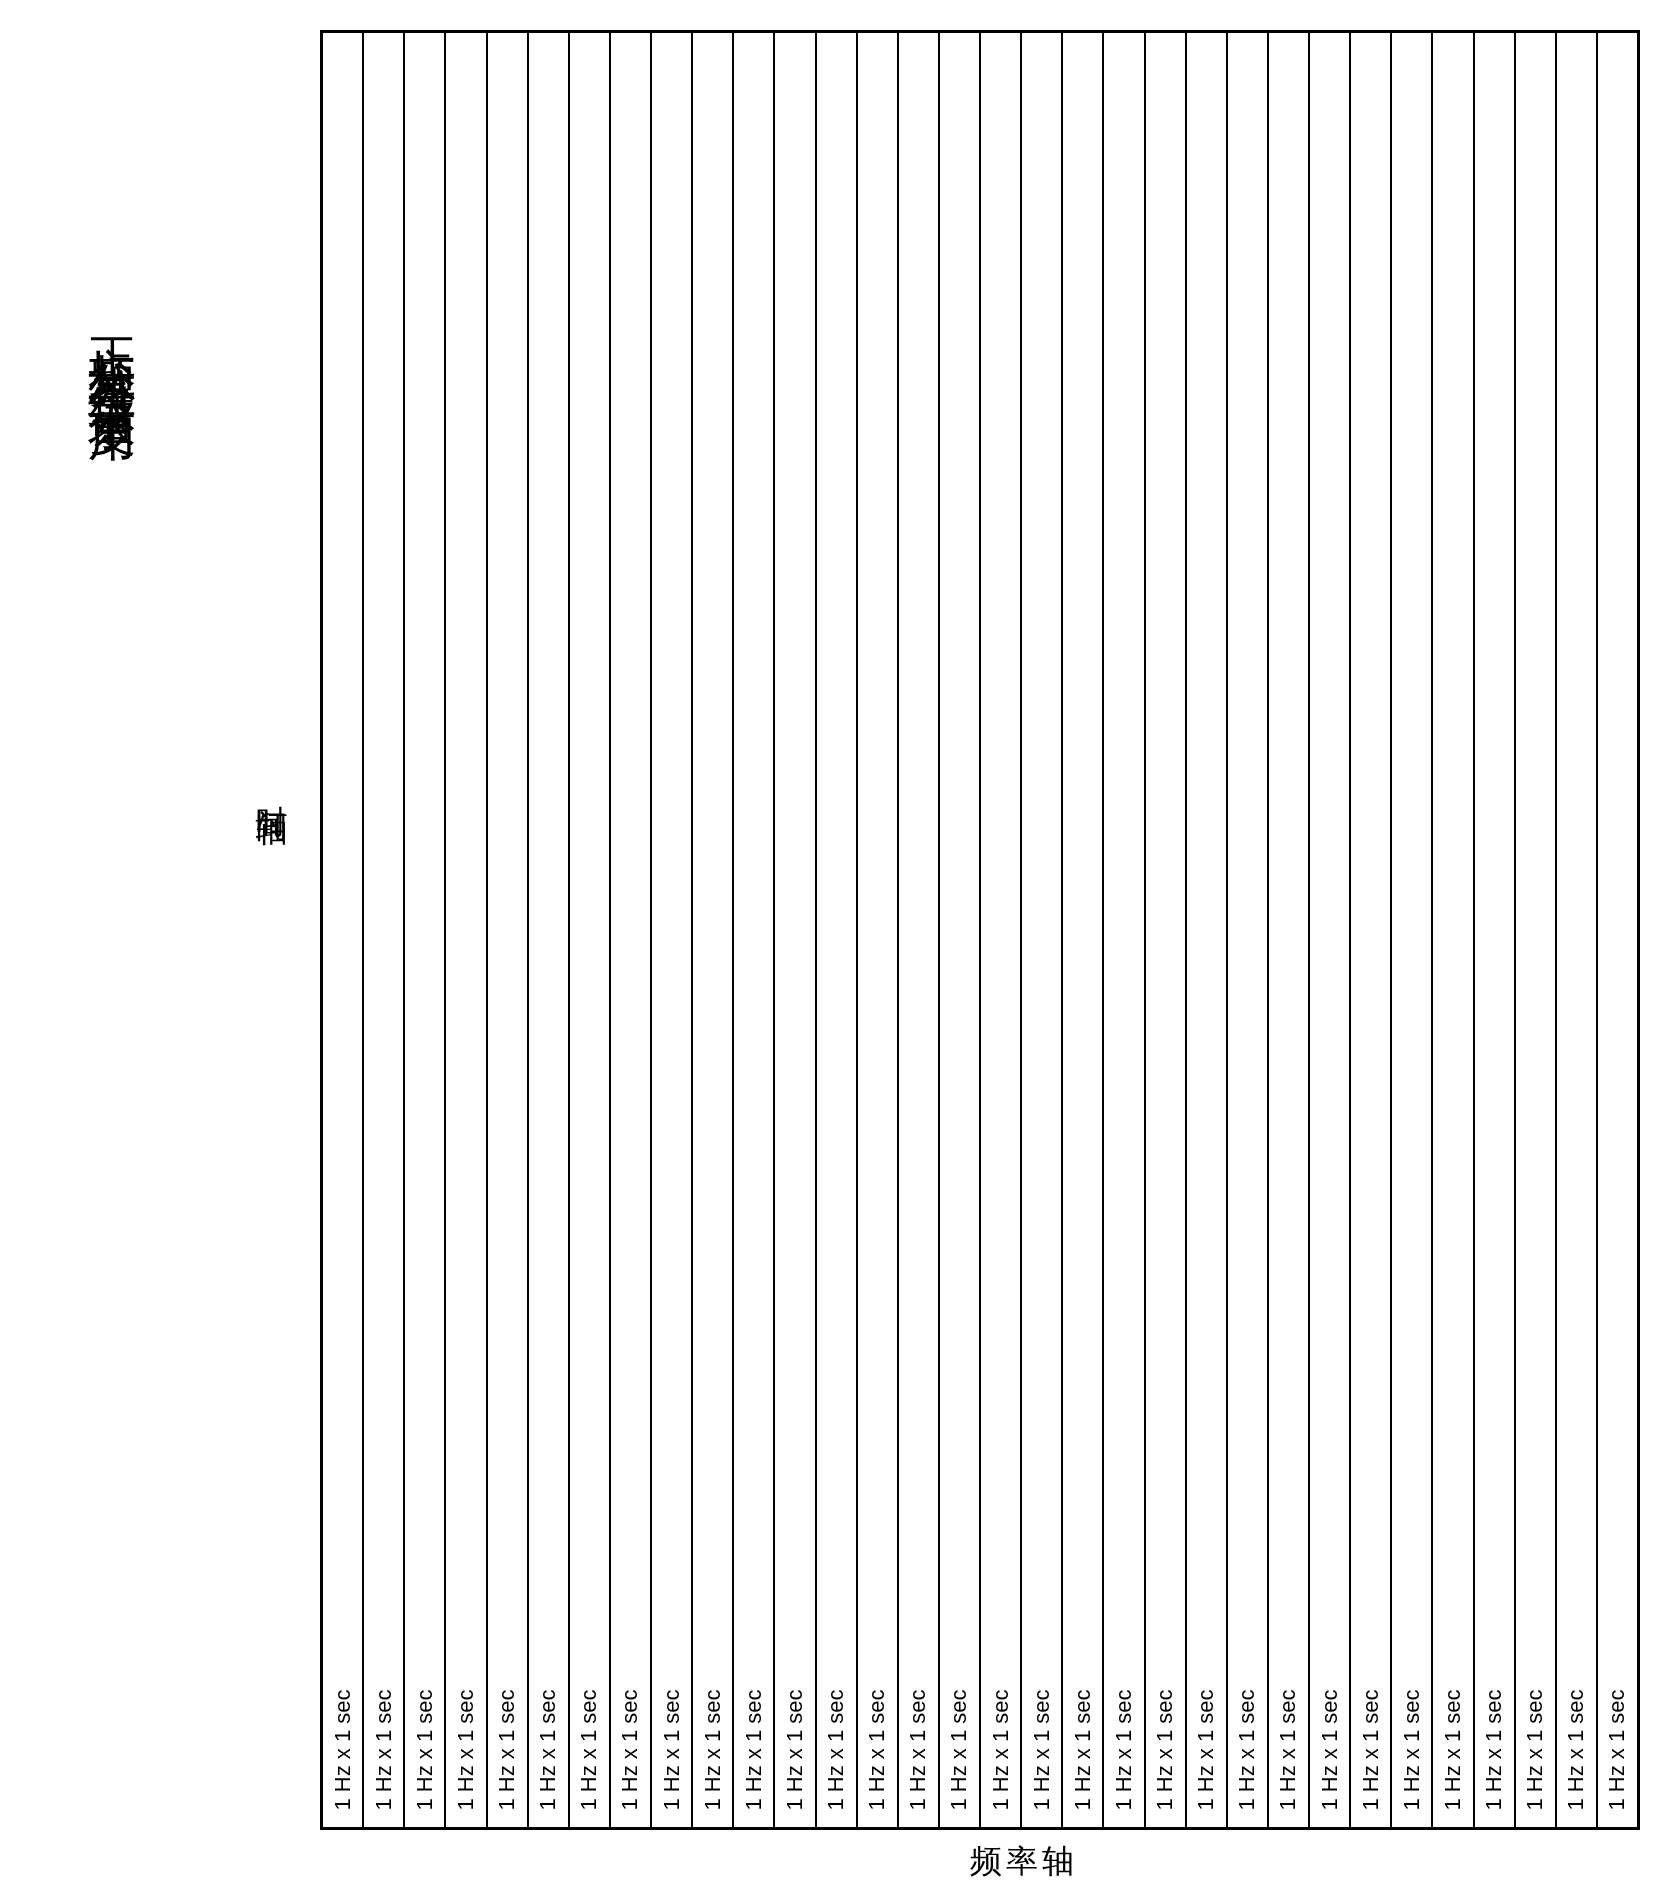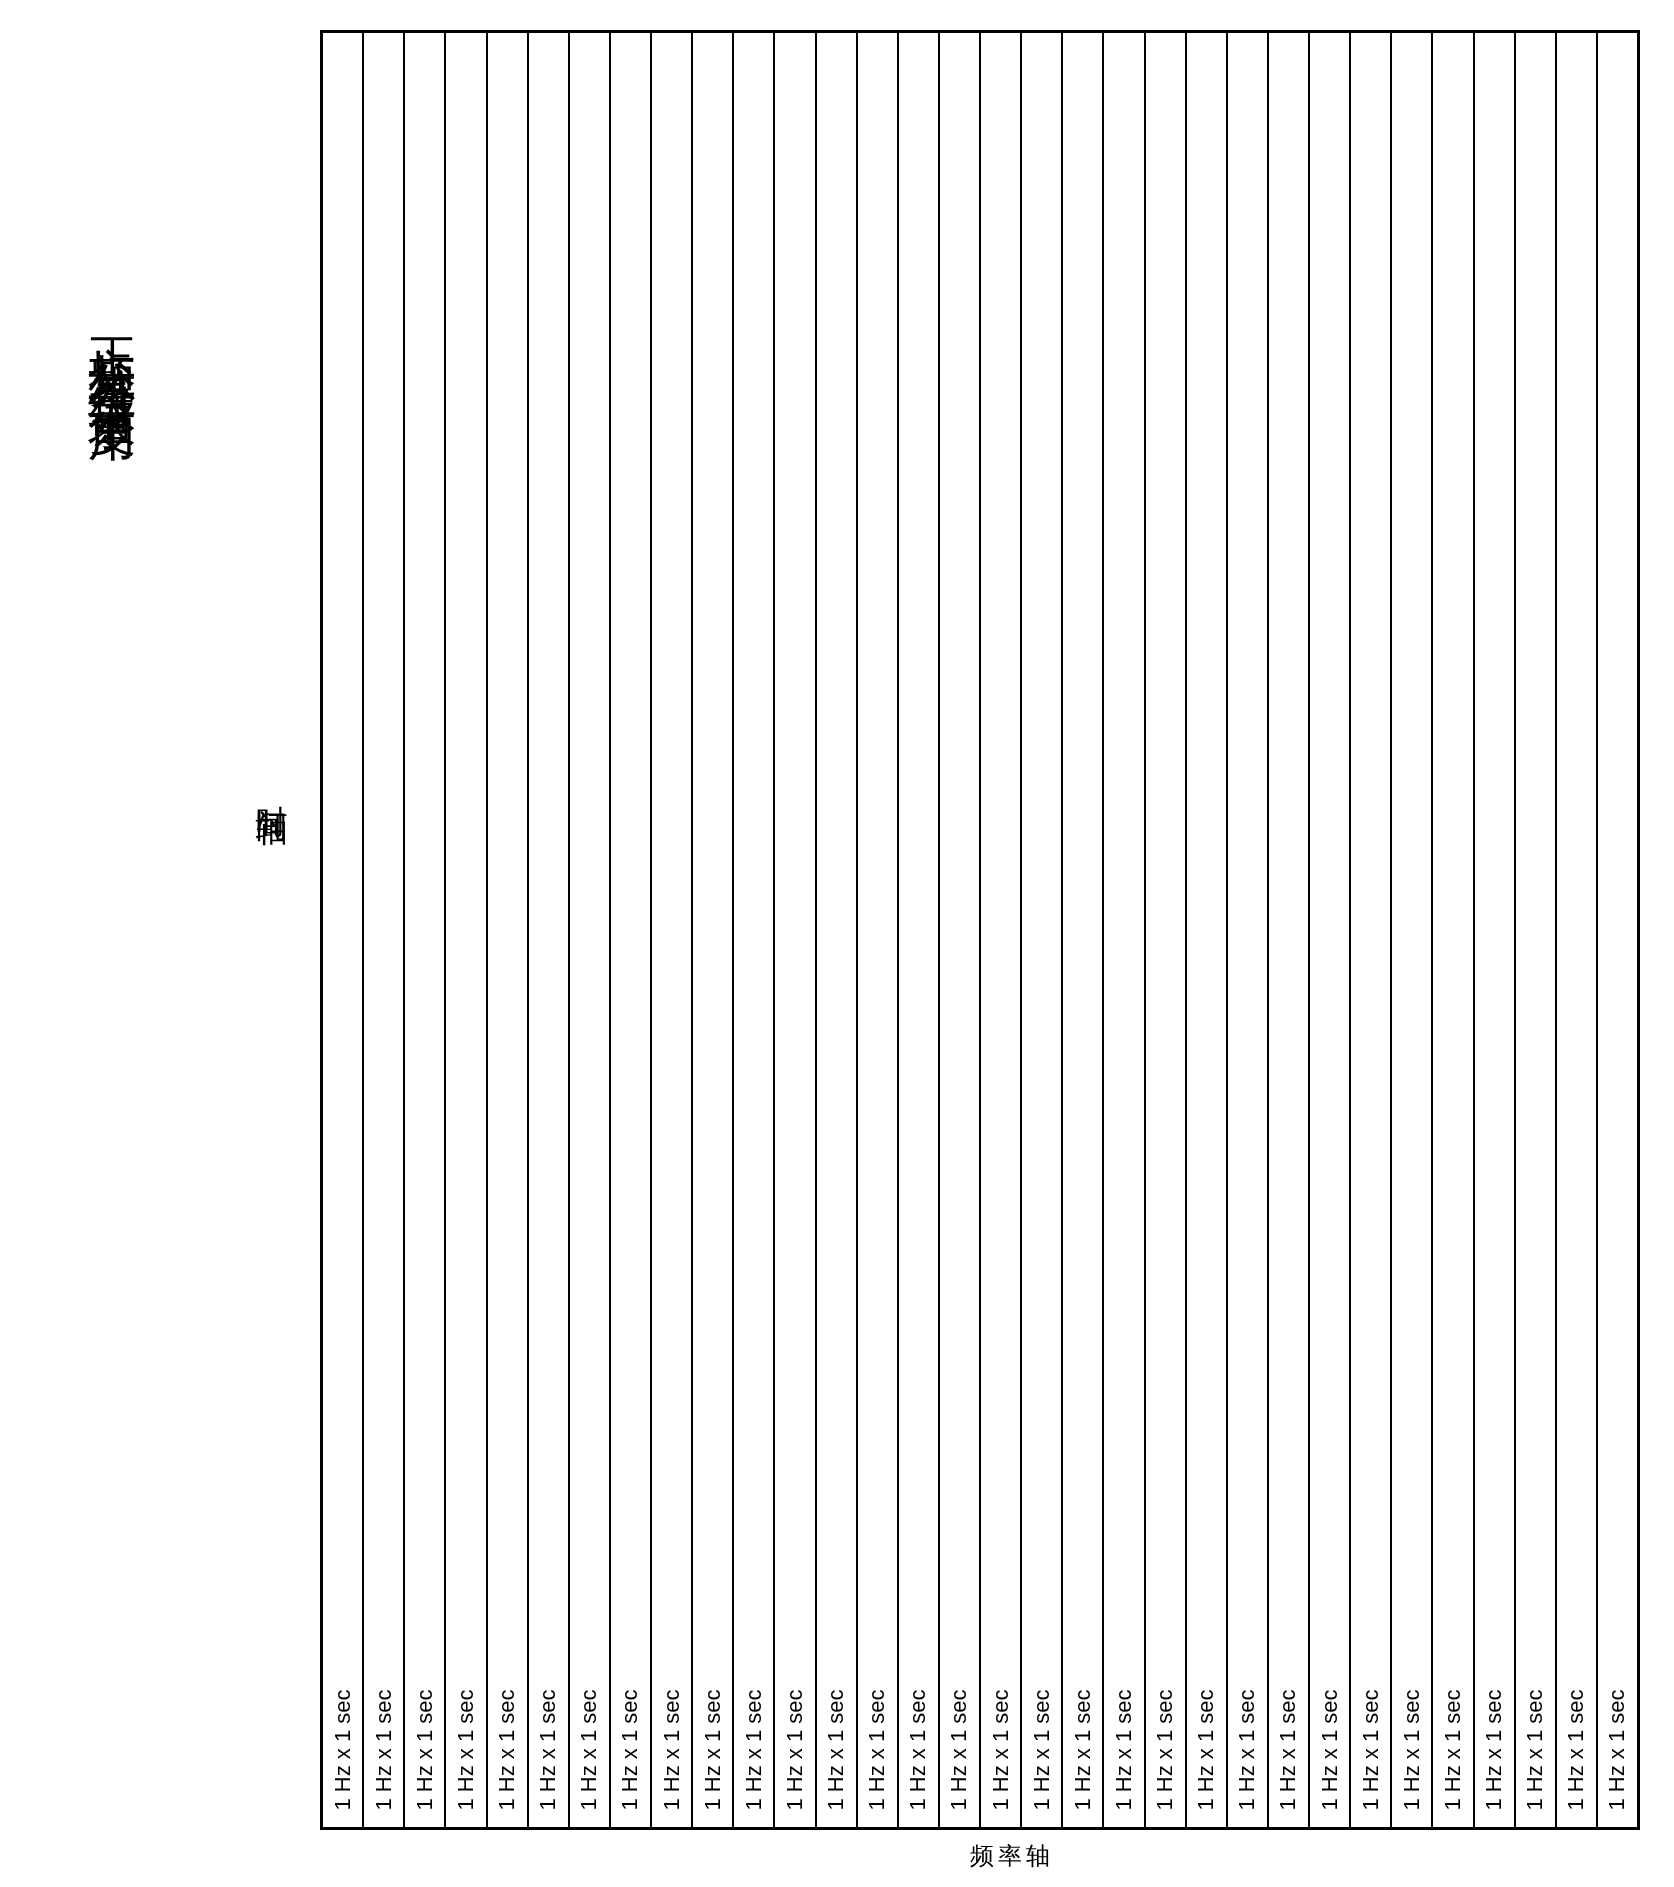--- a/index.html
+++ b/index.html
@@ -27,21 +27,21 @@
     .time-axis-label {
       writing-mode: vertical-rl;
       text-orientation: upright;
       font-size: 32px;
       position: absolute;
       left: 250px;
       top: 780px;
       letter-spacing: 4px;
     }
     .freq-axis-label {
-      font-size: 24px;
+      font-size: 32px;
       position: absolute;
       left: 970px;
       top: 1840px;
       letter-spacing: 4px;
     }
     .grid-container {
       position: absolute;
       left: 320px;
       top: 30px;
       width: 1320px;

